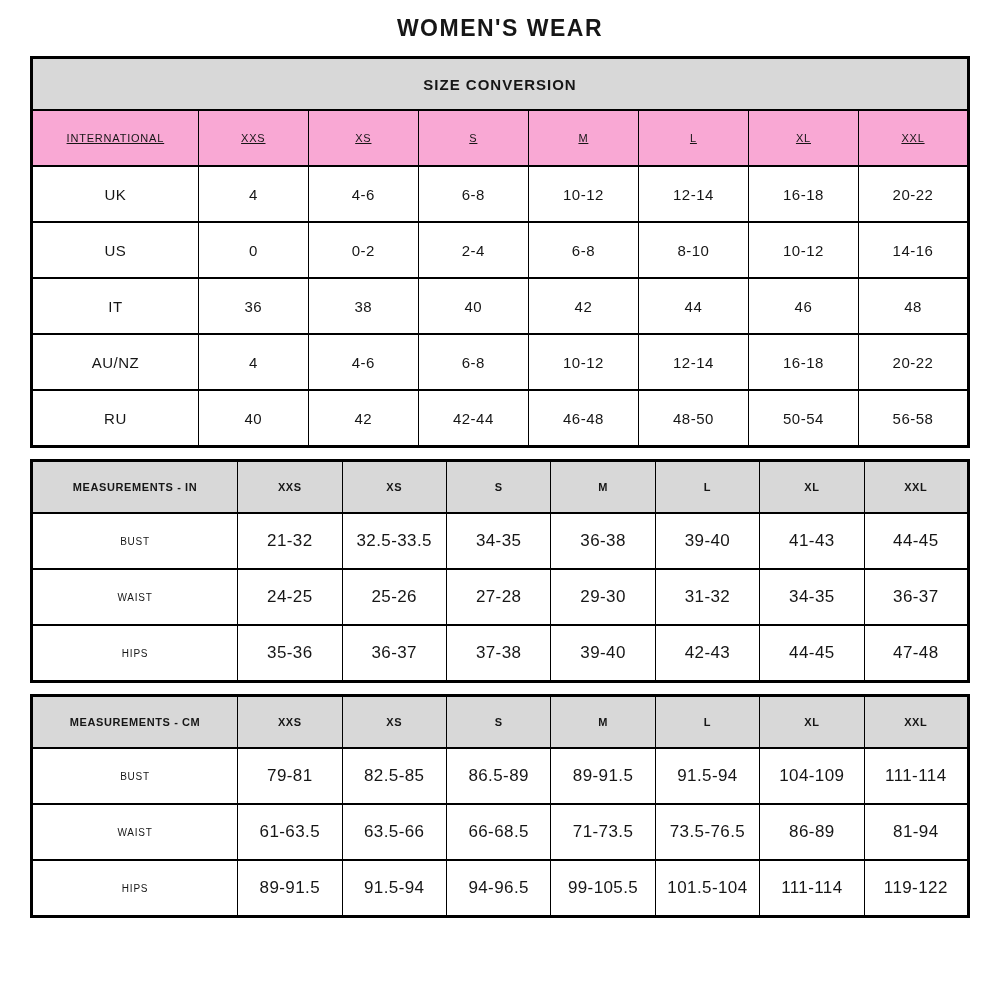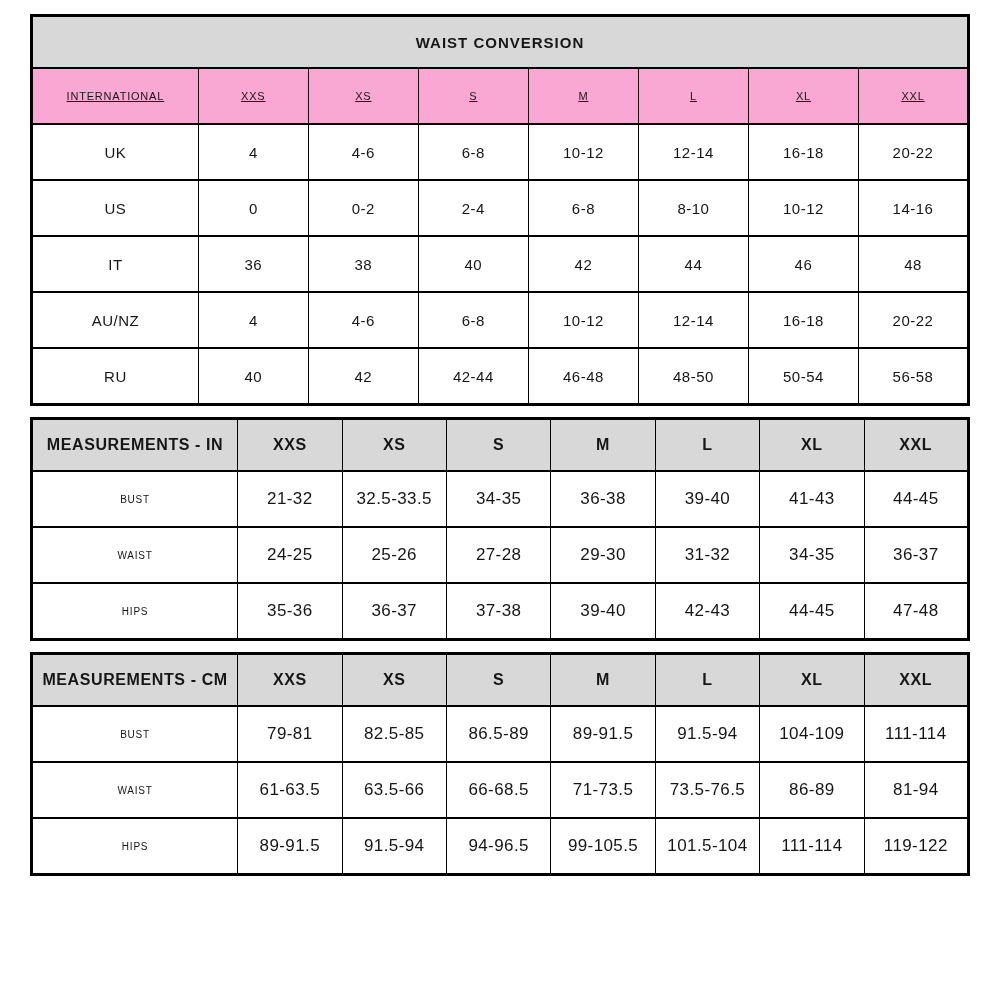--- a/index.html
+++ b/index.html
@@ -62,54 +62,55 @@
     font-size: 15px;
     letter-spacing: 0.5px;
     height: 54px;
     font-weight: 400;
   }
   
   .meas .c-label { width: 22%; }
   .meas th {
     background: #d8d8d8;
     font-weight: 700;
-    font-size: 16px;
+    font-size: 11px;
     letter-spacing: 0.6px;
     height: 50px;
   }
   .meas td.row-label {
     font-size: 10px;
     letter-spacing: 0.8px;
     height: 54px;
   }
   .meas td.val {
     font-size: 17px;
     letter-spacing: 0.4px;
     height: 54px;
   }
 </style>
 </head>
 <body>
 
 <div class="page">
+  <h1 class="title">WOMEN'S WEAR</h1>
 
   <table class="tbl conv">
       <colgroup>
         <col class="c-label">
         <col class="c-size">
         <col class="c-size">
         <col class="c-size">
         <col class="c-size">
         <col class="c-size">
         <col class="c-size">
         <col class="c-size">
       </colgroup>
       <tbody>
         <tr>
-          <td colspan="8" class="banner">WAIST CONVERSION</td>
+          <td colspan="8" class="banner">SIZE CONVERSION</td>
         </tr>
         <tr>
           <th>INTERNATIONAL</th>
           <th>XXS</th>
           <th>XS</th>
           <th>S</th>
           <th>M</th>
           <th>L</th>
           <th>XL</th>
           <th>XXL</th>

